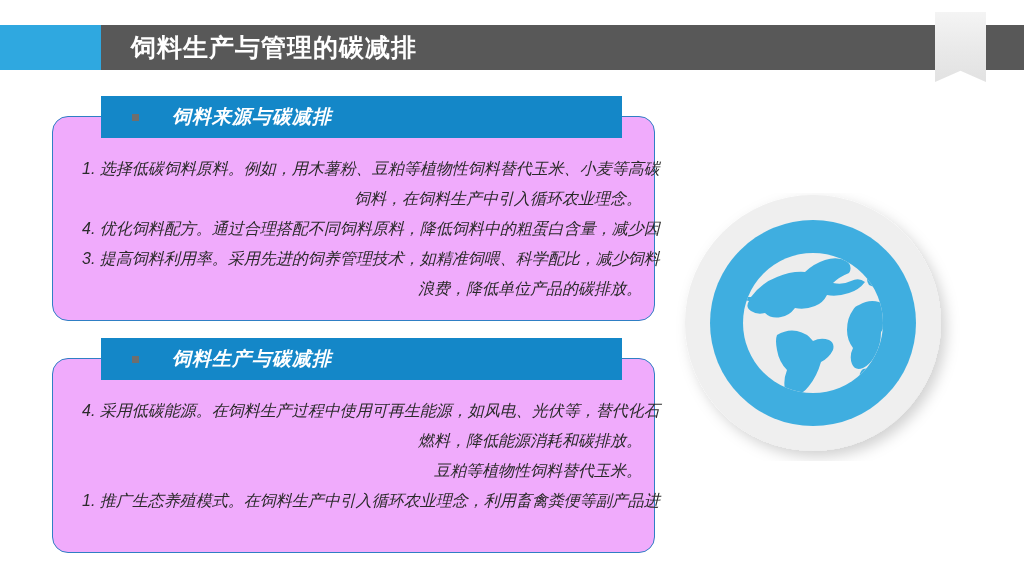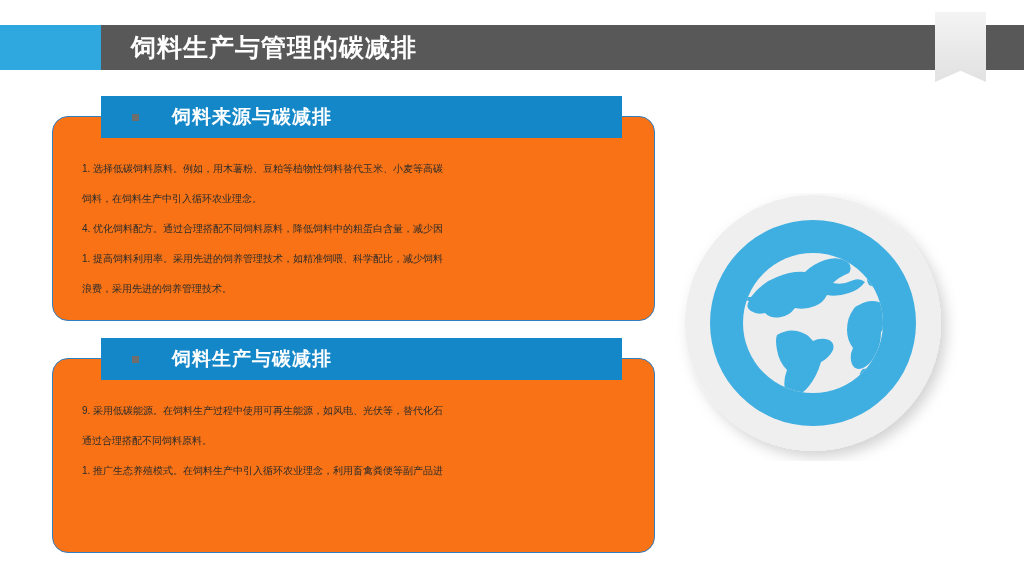--- a/index.html
+++ b/index.html
@@ -64,22 +64,23 @@
     filter: drop-shadow(2px 3px 4px rgba(0,0,0,0.28));
   }
 
   
   .content-box {
     position: absolute;
     left: 52px;
     width: 603px;
     border: 1.2px solid #2F7FC4;
     border-radius: 16px;
-    background: #f97316;
+    background: #f0abfc;
     box-sizing: border-box;
+    font-style: italic;
   }
   #box-1 { top: 116px; height: 205px; }
   #box-2 { top: 358px; height: 195px; padding-left: 43px; }
 
   .box-header {
     position: absolute;
     left: 48px;
     top: -21px;
     width: 521px;
     height: 42px;
@@ -104,23 +105,24 @@
   }
 
   .box-body {
     position: absolute;
     left: 29px;
     top: 37px;
     width: 560px;
   }
   .body-line {
     color: #2b2b2b;
-    font-size: 10px;
+    font-size: 16px;
     line-height: 30px;
     white-space: nowrap;
+    text-align: right;
   }
 
   
   #globe-graphic {
     position: absolute;
     left: 673px;
     top: 193px;
     width: 290px;
     height: 268px;
   }
@@ -138,33 +140,34 @@
 
 <div class="content-box" id="box-1">
   <div class="box-header">
     <span class="box-bullet"></span>
     <span class="box-header-title">饲料来源与碳减排</span>
   </div>
   <div class="box-body">
     <div class="body-line">1. 选择低碳饲料原料。例如，用木薯粉、豆粕等植物性饲料替代玉米、小麦等高碳</div>
     <div class="body-line">饲料，在饲料生产中引入循环农业理念。</div>
     <div class="body-line">4. 优化饲料配方。通过合理搭配不同饲料原料，降低饲料中的粗蛋白含量，减少因</div>
-    <div class="body-line">1. 提高饲料利用率。采用先进的饲养管理技术，如精准饲喂、科学配比，减少饲料</div>
-    <div class="body-line">浪费，采用先进的饲养管理技术。</div>
+    <div class="body-line">3. 提高饲料利用率。采用先进的饲养管理技术，如精准饲喂、科学配比，减少饲料</div>
+    <div class="body-line">浪费，降低单位产品的碳排放。</div>
   </div>
 </div>
 
 <div class="content-box" id="box-2">
   <div class="box-header">
     <span class="box-bullet"></span>
     <span class="box-header-title">饲料生产与碳减排</span>
   </div>
   <div class="box-body">
-    <div class="body-line">9. 采用低碳能源。在饲料生产过程中使用可再生能源，如风电、光伏等，替代化石</div>
-    <div class="body-line">通过合理搭配不同饲料原料。</div>
+    <div class="body-line">4. 采用低碳能源。在饲料生产过程中使用可再生能源，如风电、光伏等，替代化石</div>
+    <div class="body-line">燃料，降低能源消耗和碳排放。</div>
+    <div class="body-line">豆粕等植物性饲料替代玉米。</div>
     <div class="body-line">1. 推广生态养殖模式。在饲料生产中引入循环农业理念，利用畜禽粪便等副产品进</div>
   </div>
 </div>
 
 <div id="globe-graphic">
   <svg width="290" height="268" viewBox="0 0 290 268" xmlns="http://www.w3.org/2000/svg">
     <defs>
       <filter id="gshadow" x="-20%" y="-20%" width="150%" height="150%">
         <feDropShadow dx="5" dy="6" stdDeviation="7" flood-color="#000000" flood-opacity="0.18"></feDropShadow>
       </filter>

